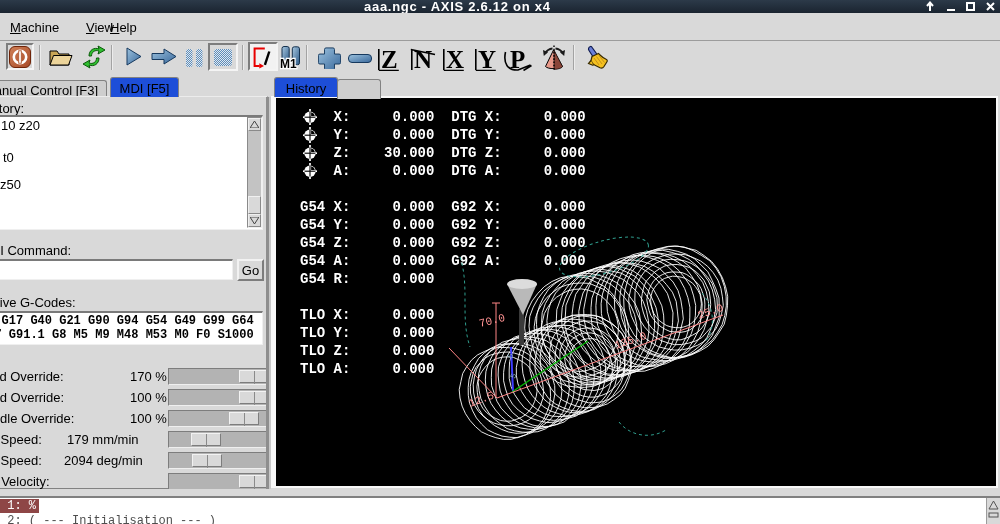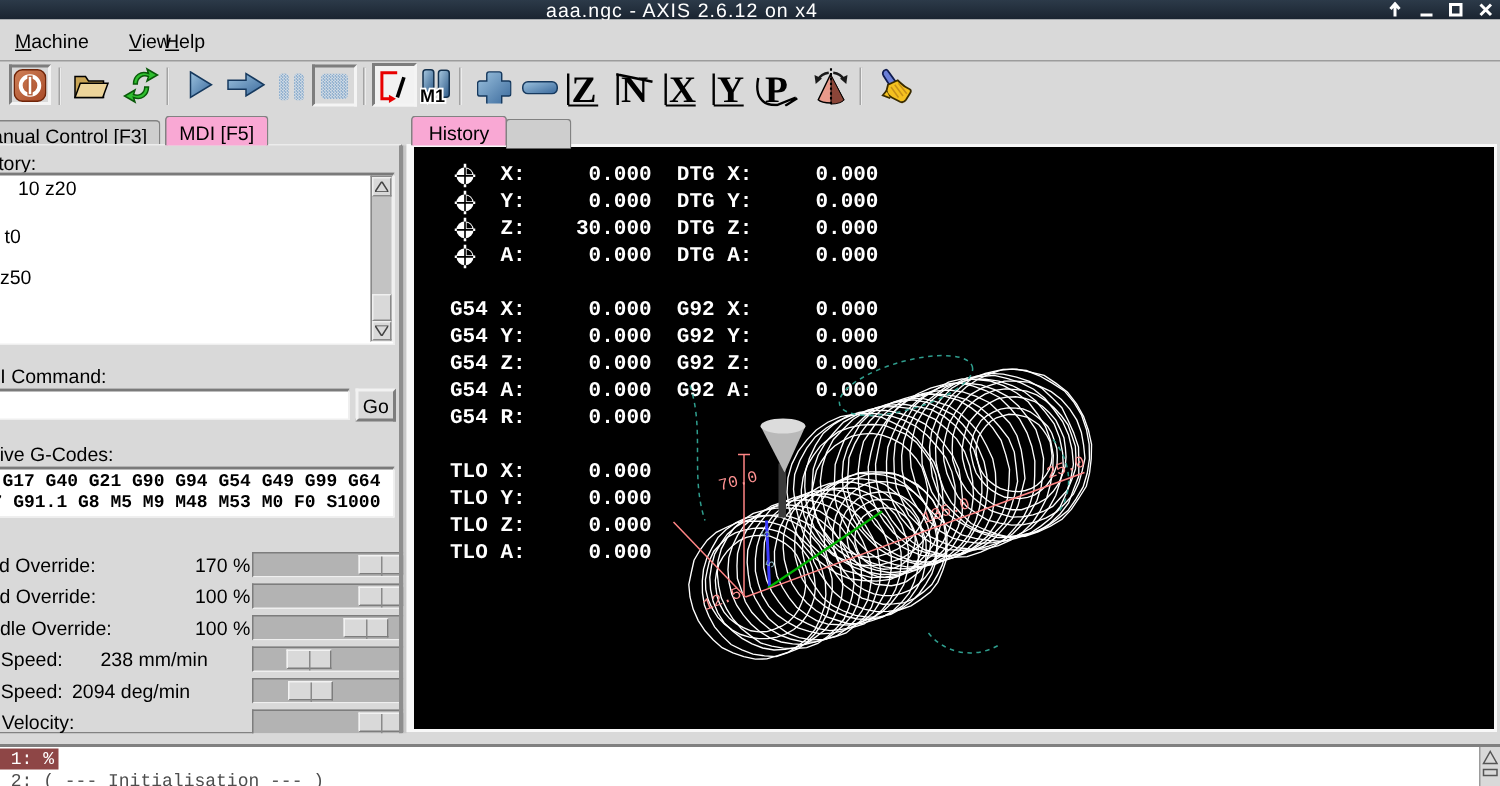--- a/index.html
+++ b/index.html
@@ -1,28 +1,28 @@
 <!DOCTYPE html>
 <html><head><meta charset="utf-8"><style>
   html,body{margin:0;padding:0;width:1000px;height:524px;overflow:hidden;background:#d9d9d9;
     font-family:"Liberation Sans",sans-serif;}
   *{box-sizing:border-box;}
   .abs{position:absolute;}
   
   #titlebar{left:0;top:0;width:1000px;height:13px;background:linear-gradient(#2c3a49,#1a2430);}
-  #title{left:364px;color:#fff;font-weight:normal;font-size:13px;top:0px;line-height:13px;letter-spacing:0.72px;}
+  #title{left:364px;color:#fff;font-weight:bold;font-size:13px;top:0px;line-height:13px;letter-spacing:0.72px;}
   
   #menubar{left:0;top:13px;width:1000px;height:28px;background:#d9d9d9;border-bottom:1px solid #9c9c9c;}
   .menu{top:7px;font-size:13px;color:#000;}
   .menu u{text-decoration:underline;}
   
   #toolbar{left:0;top:42px;width:1000px;height:31px;background:#d9d9d9;}
   .sep{top:3px;width:2px;height:25px;background:#a3a3a3;border-right:1px solid #ececec;}
   
-  .tab{height:20px;background:#f9a8d4;border:1px solid #828282;border-bottom:none;
+  .tab{height:20px;background:#1d4ed8;border:1px solid #828282;border-bottom:none;
        border-radius:3px 3px 0 0;font-size:13px;text-align:center;}
   .tabin{background:#cecece;}
   
   #lpanel{left:-40px;top:96px;width:308px;height:393px;background:#d9d9d9;border:1px solid #828282;border-top:1px solid #ececec;}
   .sunken{background:#fff;border-top:2px solid #7a7a7a;border-left:2px solid #7a7a7a;
           border-bottom:1px solid #efefef;border-right:1px solid #efefef;}
   label,.lab{font-size:13px;color:#000;white-space:pre;}
   .mono{font-family:"Liberation Mono",monospace;white-space:pre;}
   
   .sbtrough{background:#c3c3c3;border-top:1px solid #8a8a8a;border-left:1px solid #8a8a8a;border-bottom:1px solid #f0f0f0;border-right:1px solid #f0f0f0;}
@@ -186,21 +186,21 @@
   </svg>
 </div>
 
 <div class="abs tab tabin" style="left:-25px;top:80px;width:132px;padding-top:2px">Manual Control [F3]</div>
 <div class="abs tab" style="left:110px;top:77px;width:69px;height:20px;padding-top:3px;z-index:2">MDI [F5]</div>
 
 <div class="abs" id="lpanel"></div>
 <div class="abs lab" style="left:-20px;top:101px">History:</div>
 
 <div class="abs sunken" style="left:-10px;top:115px;width:273px;height:115px"></div>
-<div class="abs lab" style="left:12px;top:118px">10 z20</div>
+<div class="abs lab" style="left:1px;top:118px">10 z20</div>
 <div class="abs lab" style="left:3px;top:150px">t0</div>
 <div class="abs lab" style="left:0px;top:177px">z50</div>
 
 <div class="abs sbtrough" style="left:247px;top:117px;width:15px;height:111px"></div>
 <div class="abs sbthumb" style="left:248px;top:118px;width:13px;height:13px"></div>
 <svg class="abs" style="left:250px;top:121px" width="9" height="7">
     <path d="M4.5 0 L9 7 L0 7 Z" fill="none" stroke="#444"></path>
   </svg>
 <div class="abs sbthumb" style="left:248px;top:196px;width:13px;height:18px"></div>
 <div class="abs sbthumb" style="left:248px;top:214px;width:13px;height:13px"></div>
@@ -232,28 +232,28 @@
     </div>
   </div>
 <div class="abs lab" style="left:-26px;top:411px">Spindle Override:</div>
 <div class="abs num" style="left:130px;top:411px">100 %</div>
 <div class="abs strough" style="left:168px;top:410px">
     <div class="abs sthumb" style="left:60px">
       <i></i>
     </div>
   </div>
 <div class="abs lab" style="left:-24px;top:432px">Jog Speed:</div>
-<div class="abs num" style="left:67px;top:432px">238 mm/min</div>
+<div class="abs num" style="left:67px;top:432px">179 mm/min</div>
 <div class="abs strough" style="left:168px;top:431px">
     <div class="abs sthumb" style="left:22px">
       <i></i>
     </div>
   </div>
 <div class="abs lab" style="left:-24px;top:453px">Jog Speed:</div>
-<div class="abs num" style="left:48px;top:453px">2094 deg/min</div>
+<div class="abs num" style="left:64px;top:453px">2094 deg/min</div>
 <div class="abs strough" style="left:168px;top:452px">
     <div class="abs sthumb" style="left:23px">
       <i></i>
     </div>
   </div>
 <div class="abs lab" style="left:-27px;top:474px">Max Velocity:</div>
 <div class="abs num" style="left:73px;top:500px">1500 mm/min</div>
 <div class="abs strough" style="left:168px;top:473px">
     <div class="abs sthumb" style="left:70px">
       <i></i>

